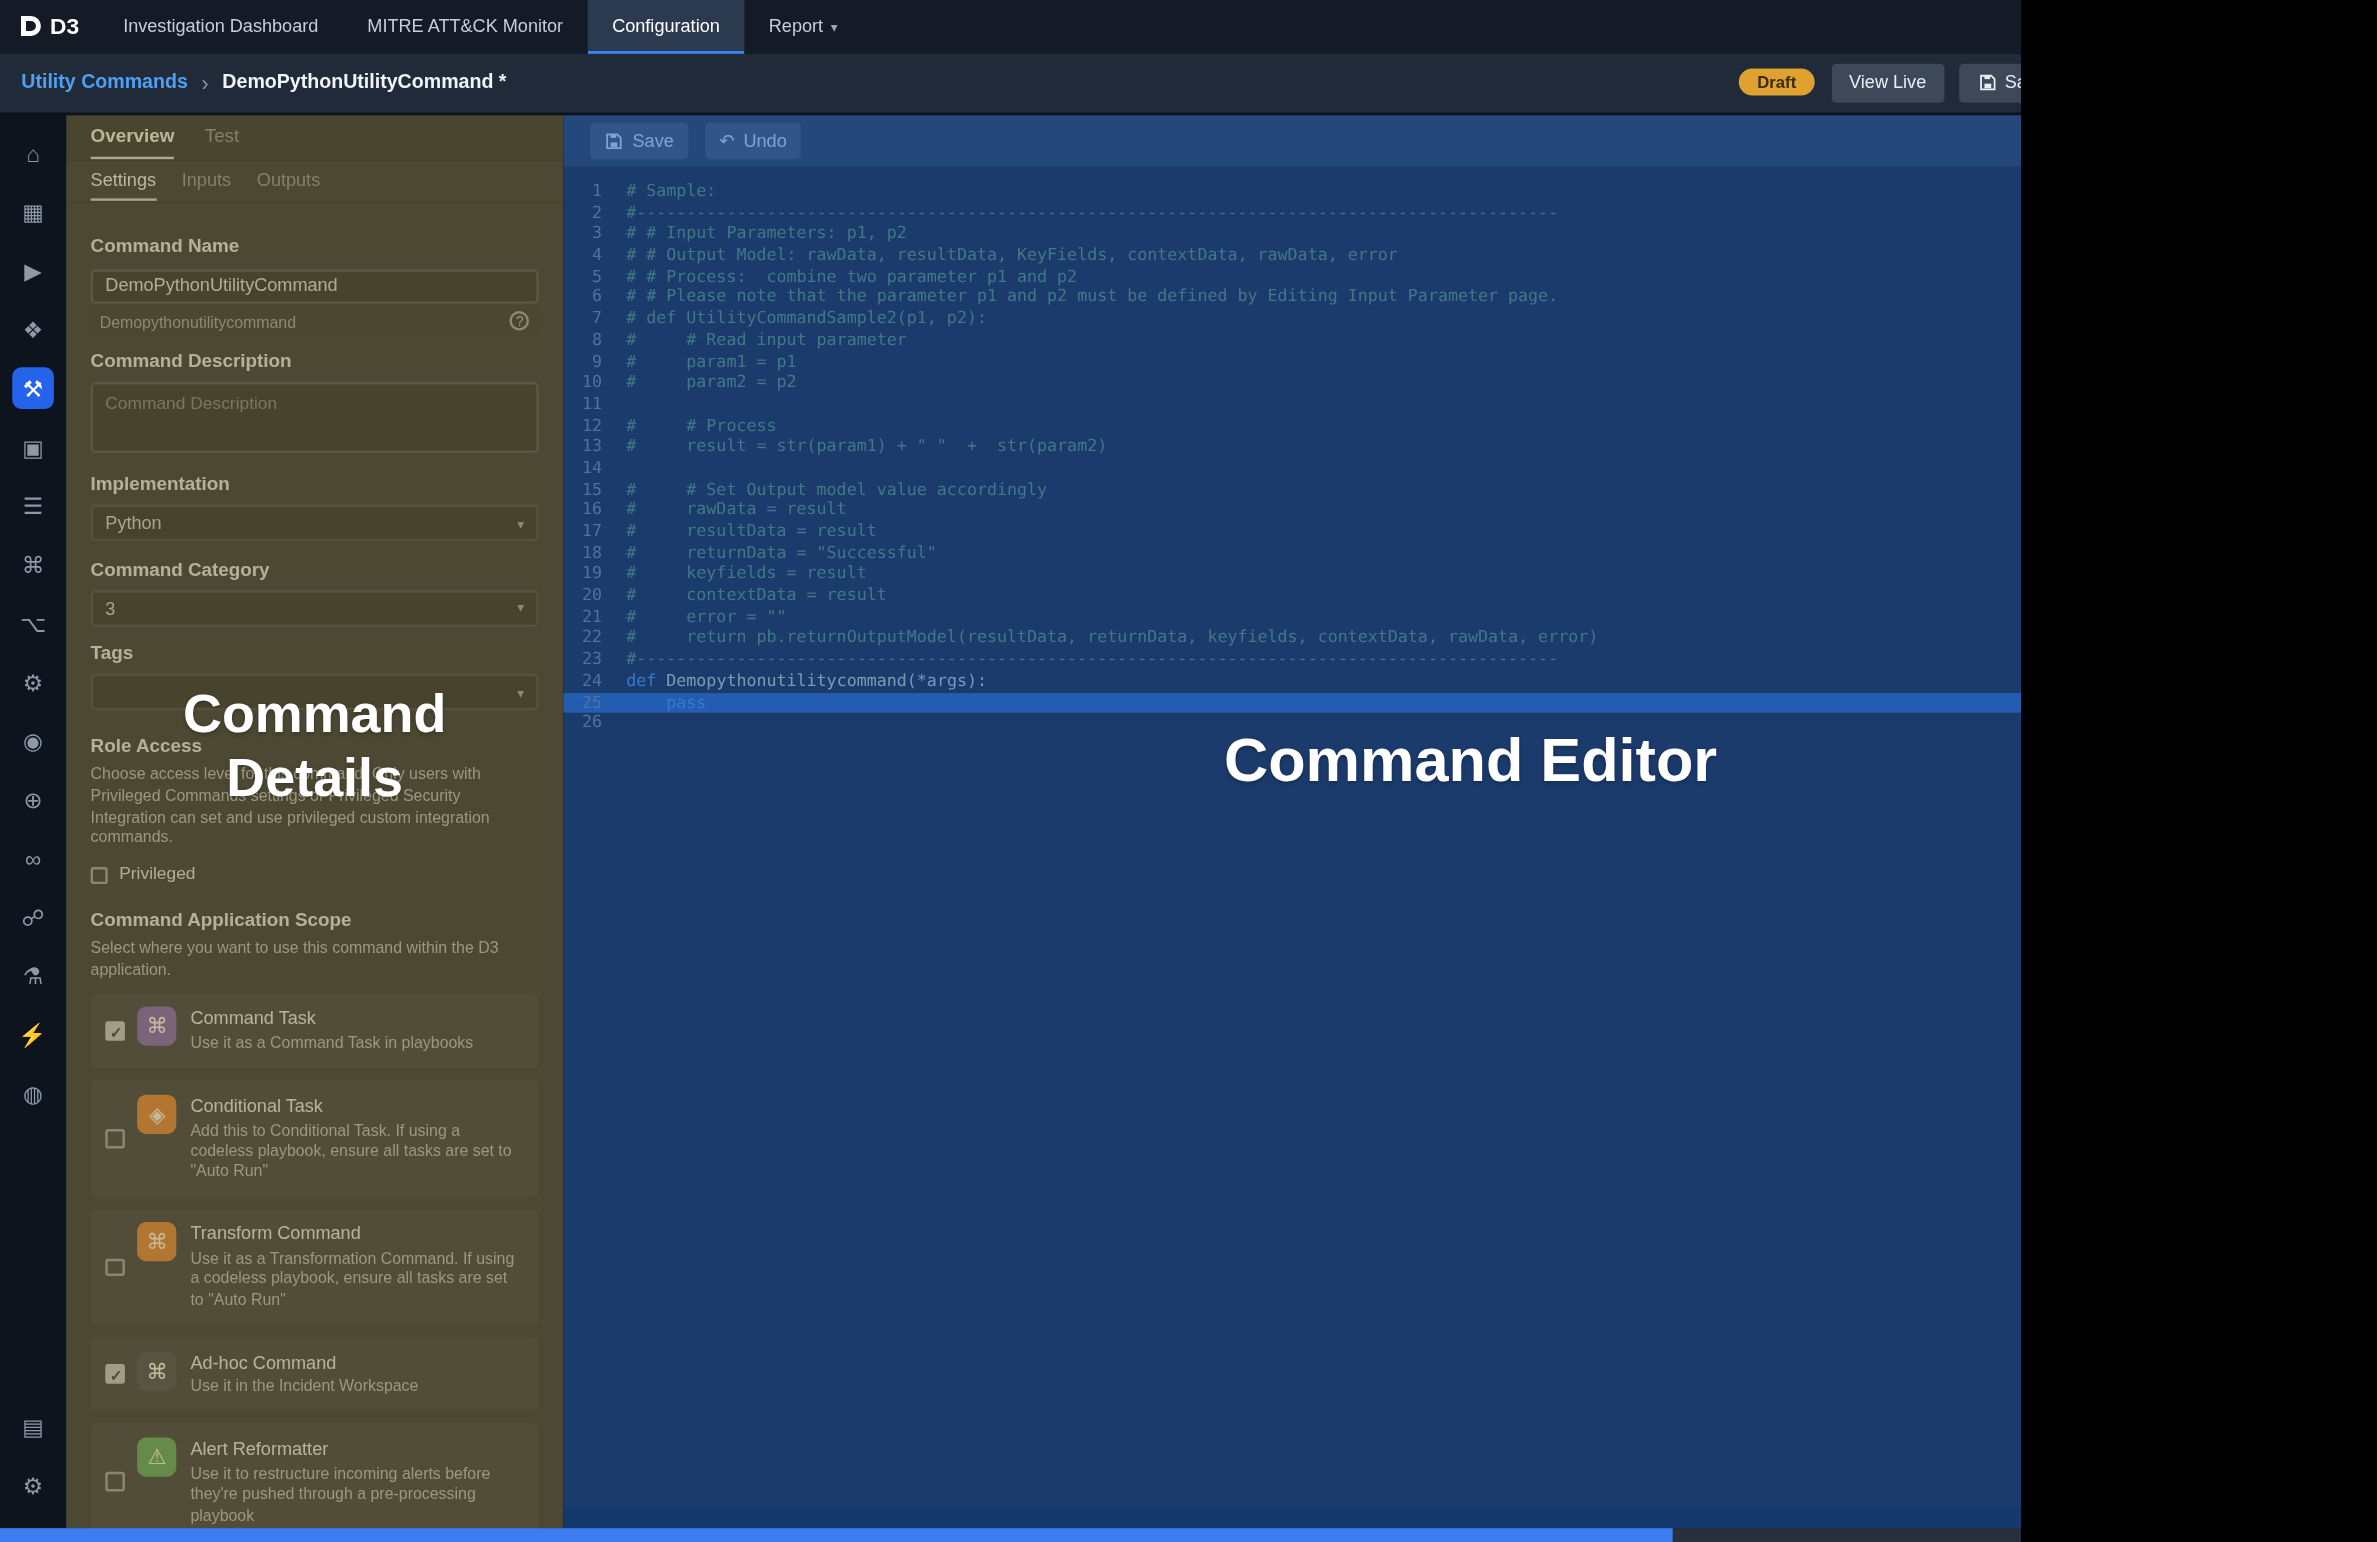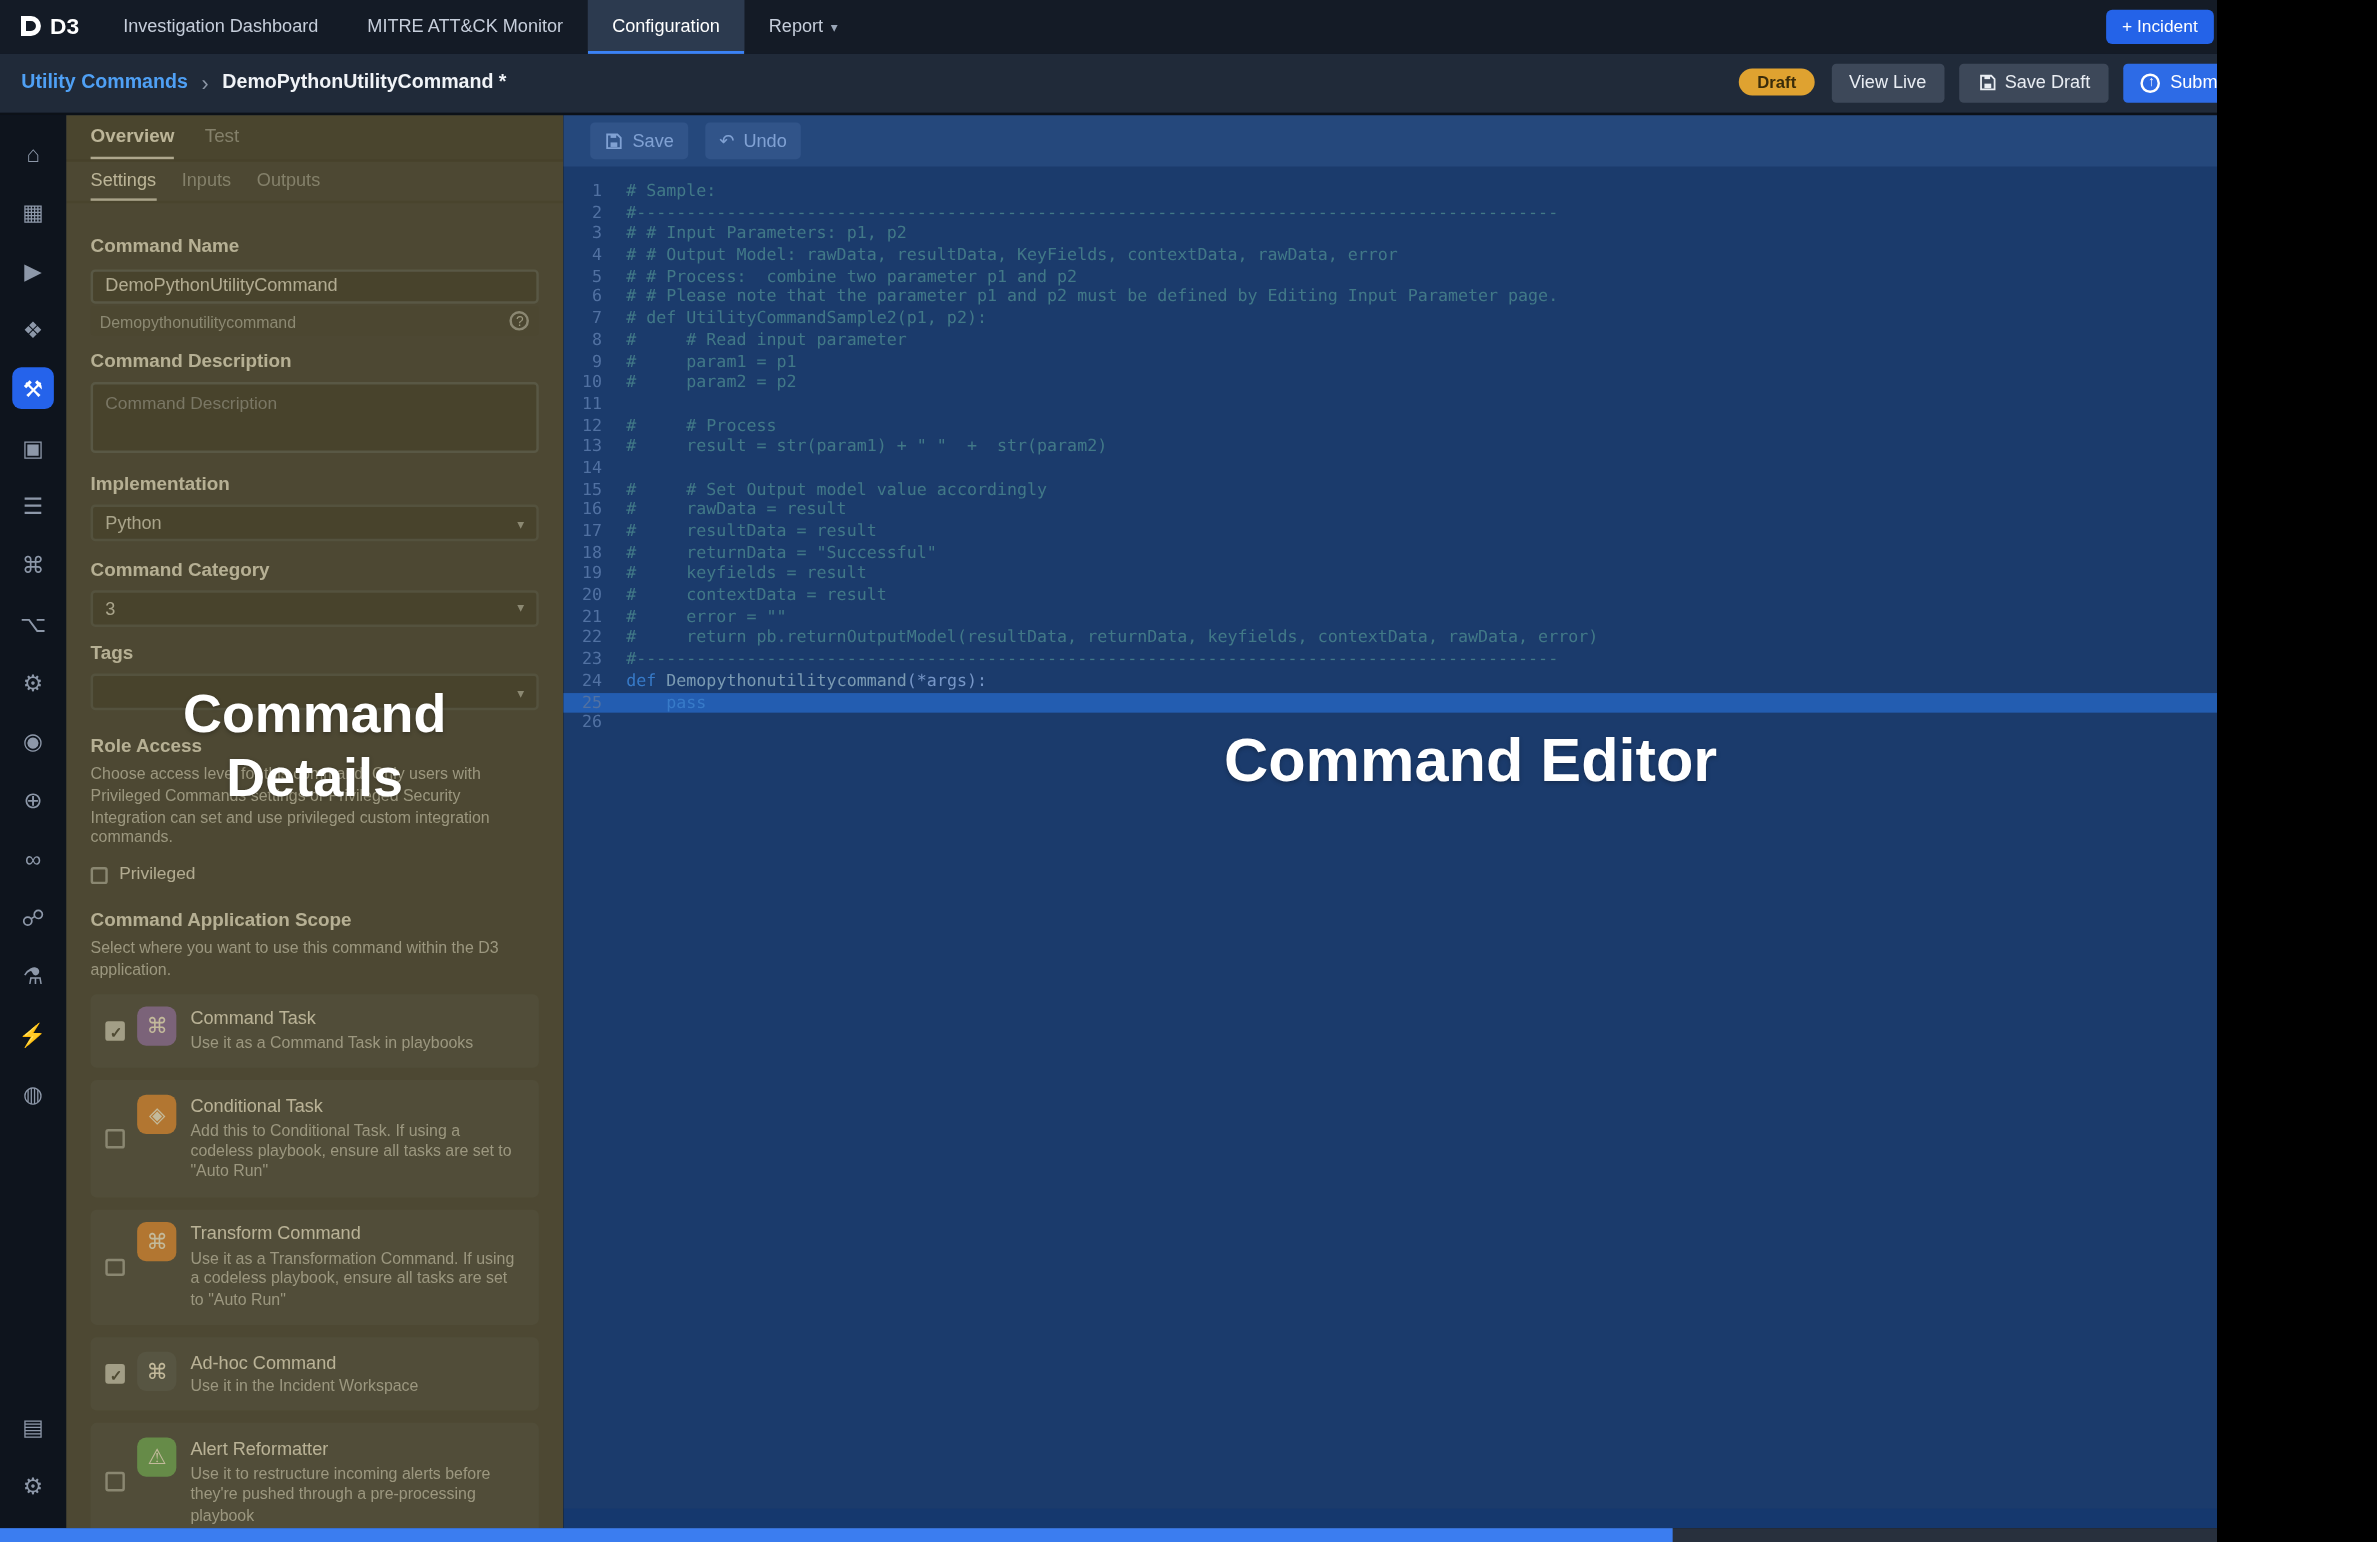--- a/index.html
+++ b/index.html
@@ -1,17 +1,17 @@
 <!DOCTYPE html>
 <html style="font-size:10px"><head>
 <meta charset="utf-8">
 <style>
   *{box-sizing:border-box;margin:0;padding:0;}
   html,body{background:#000;}
-  #stage{position:relative;width:2217px;height:1543px;overflow:hidden;background:#22c55e;}
+  #stage{position:relative;width:2021px;height:1543px;overflow:hidden;background:#22c55e;}
   #viewport{position:absolute;top:0;left:0;width:971px;height:630px;transform:scale(2.44898);transform-origin:0 0;
             font-family:"Liberation Sans",sans-serif;background:#10151e;}
 
   
   .topnav{position:absolute;left:0;top:0;right:0;height:21.7px;background:#141b26;display:flex;align-items:center;z-index:40;}
   .logo{display:flex;align-items:center;gap:3.1px;padding:0 8px;color:#fff;font-weight:bold;font-size:9.3px;}
   .nav-items{display:flex;height:21.7px;}
   .nav-item{height:21.7px;display:flex;align-items:center;padding:0 10px;font-size:7.4px;color:#c6cedb;cursor:pointer;}
   .nav-item.active{background:#2c3a4f;color:#fff;box-shadow:inset 0 -1.2px 0 #3b82f6;}
   .nav-item .caret{margin-left:3.1px;font-size:5.6px;color:#9aa6b7;}

